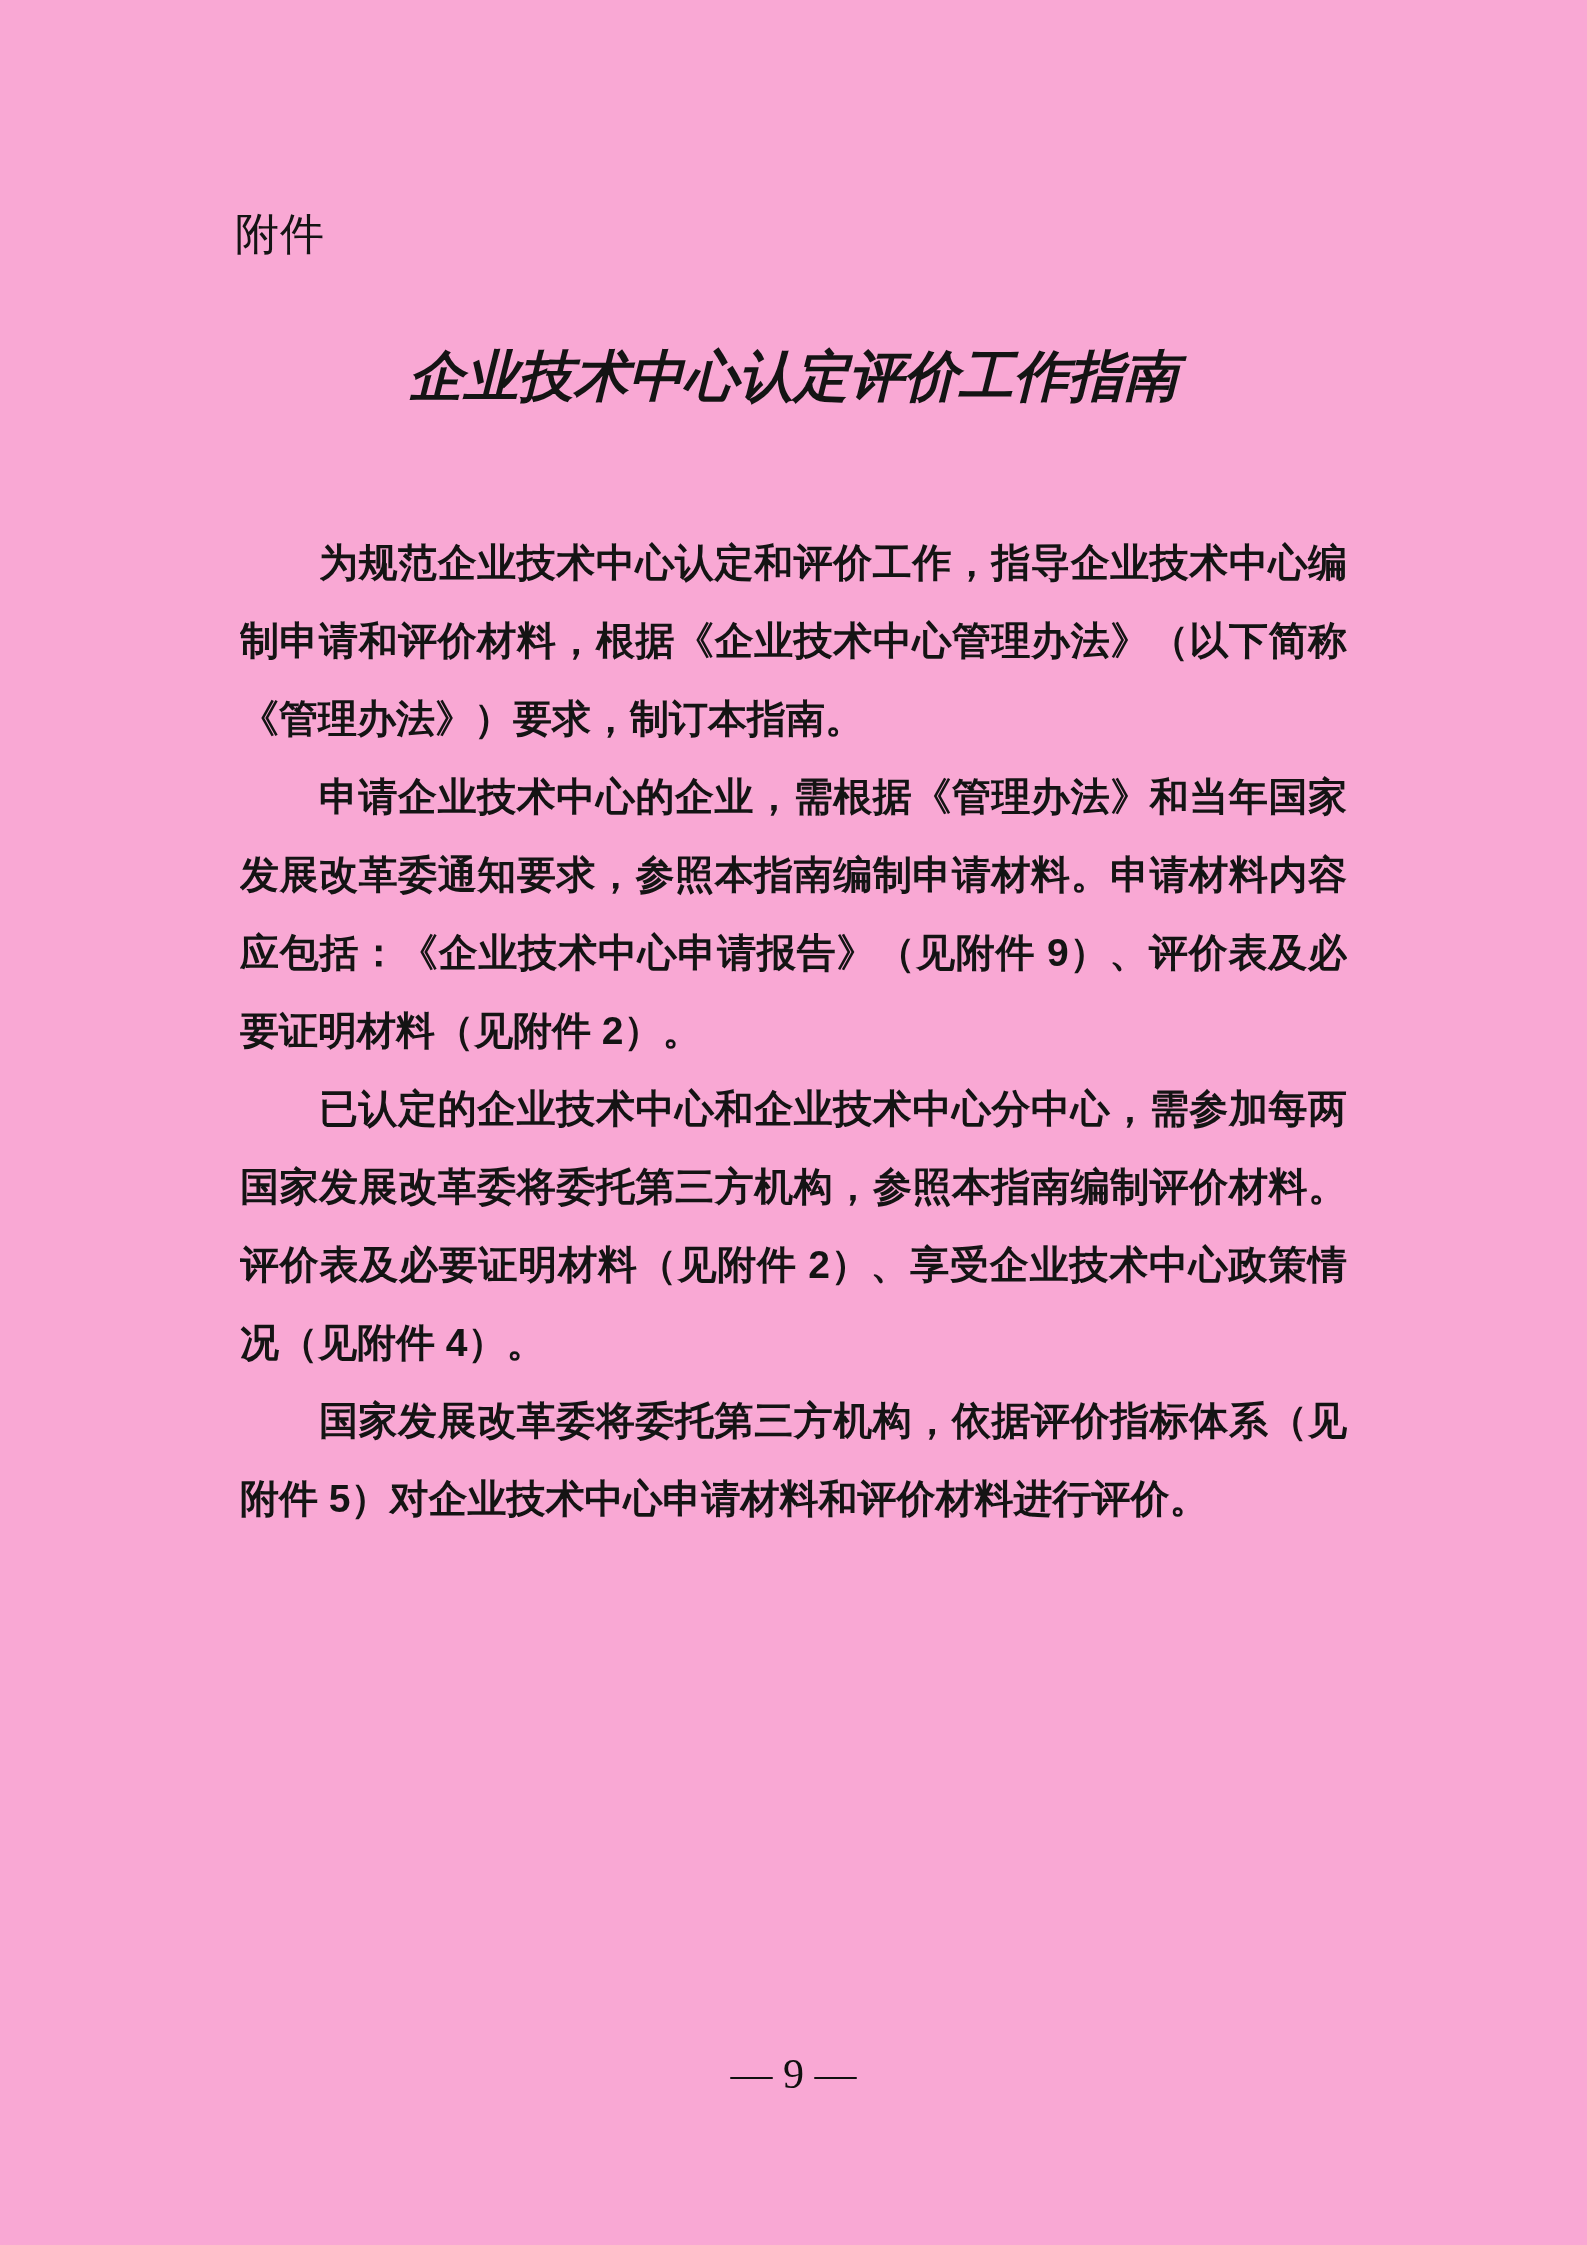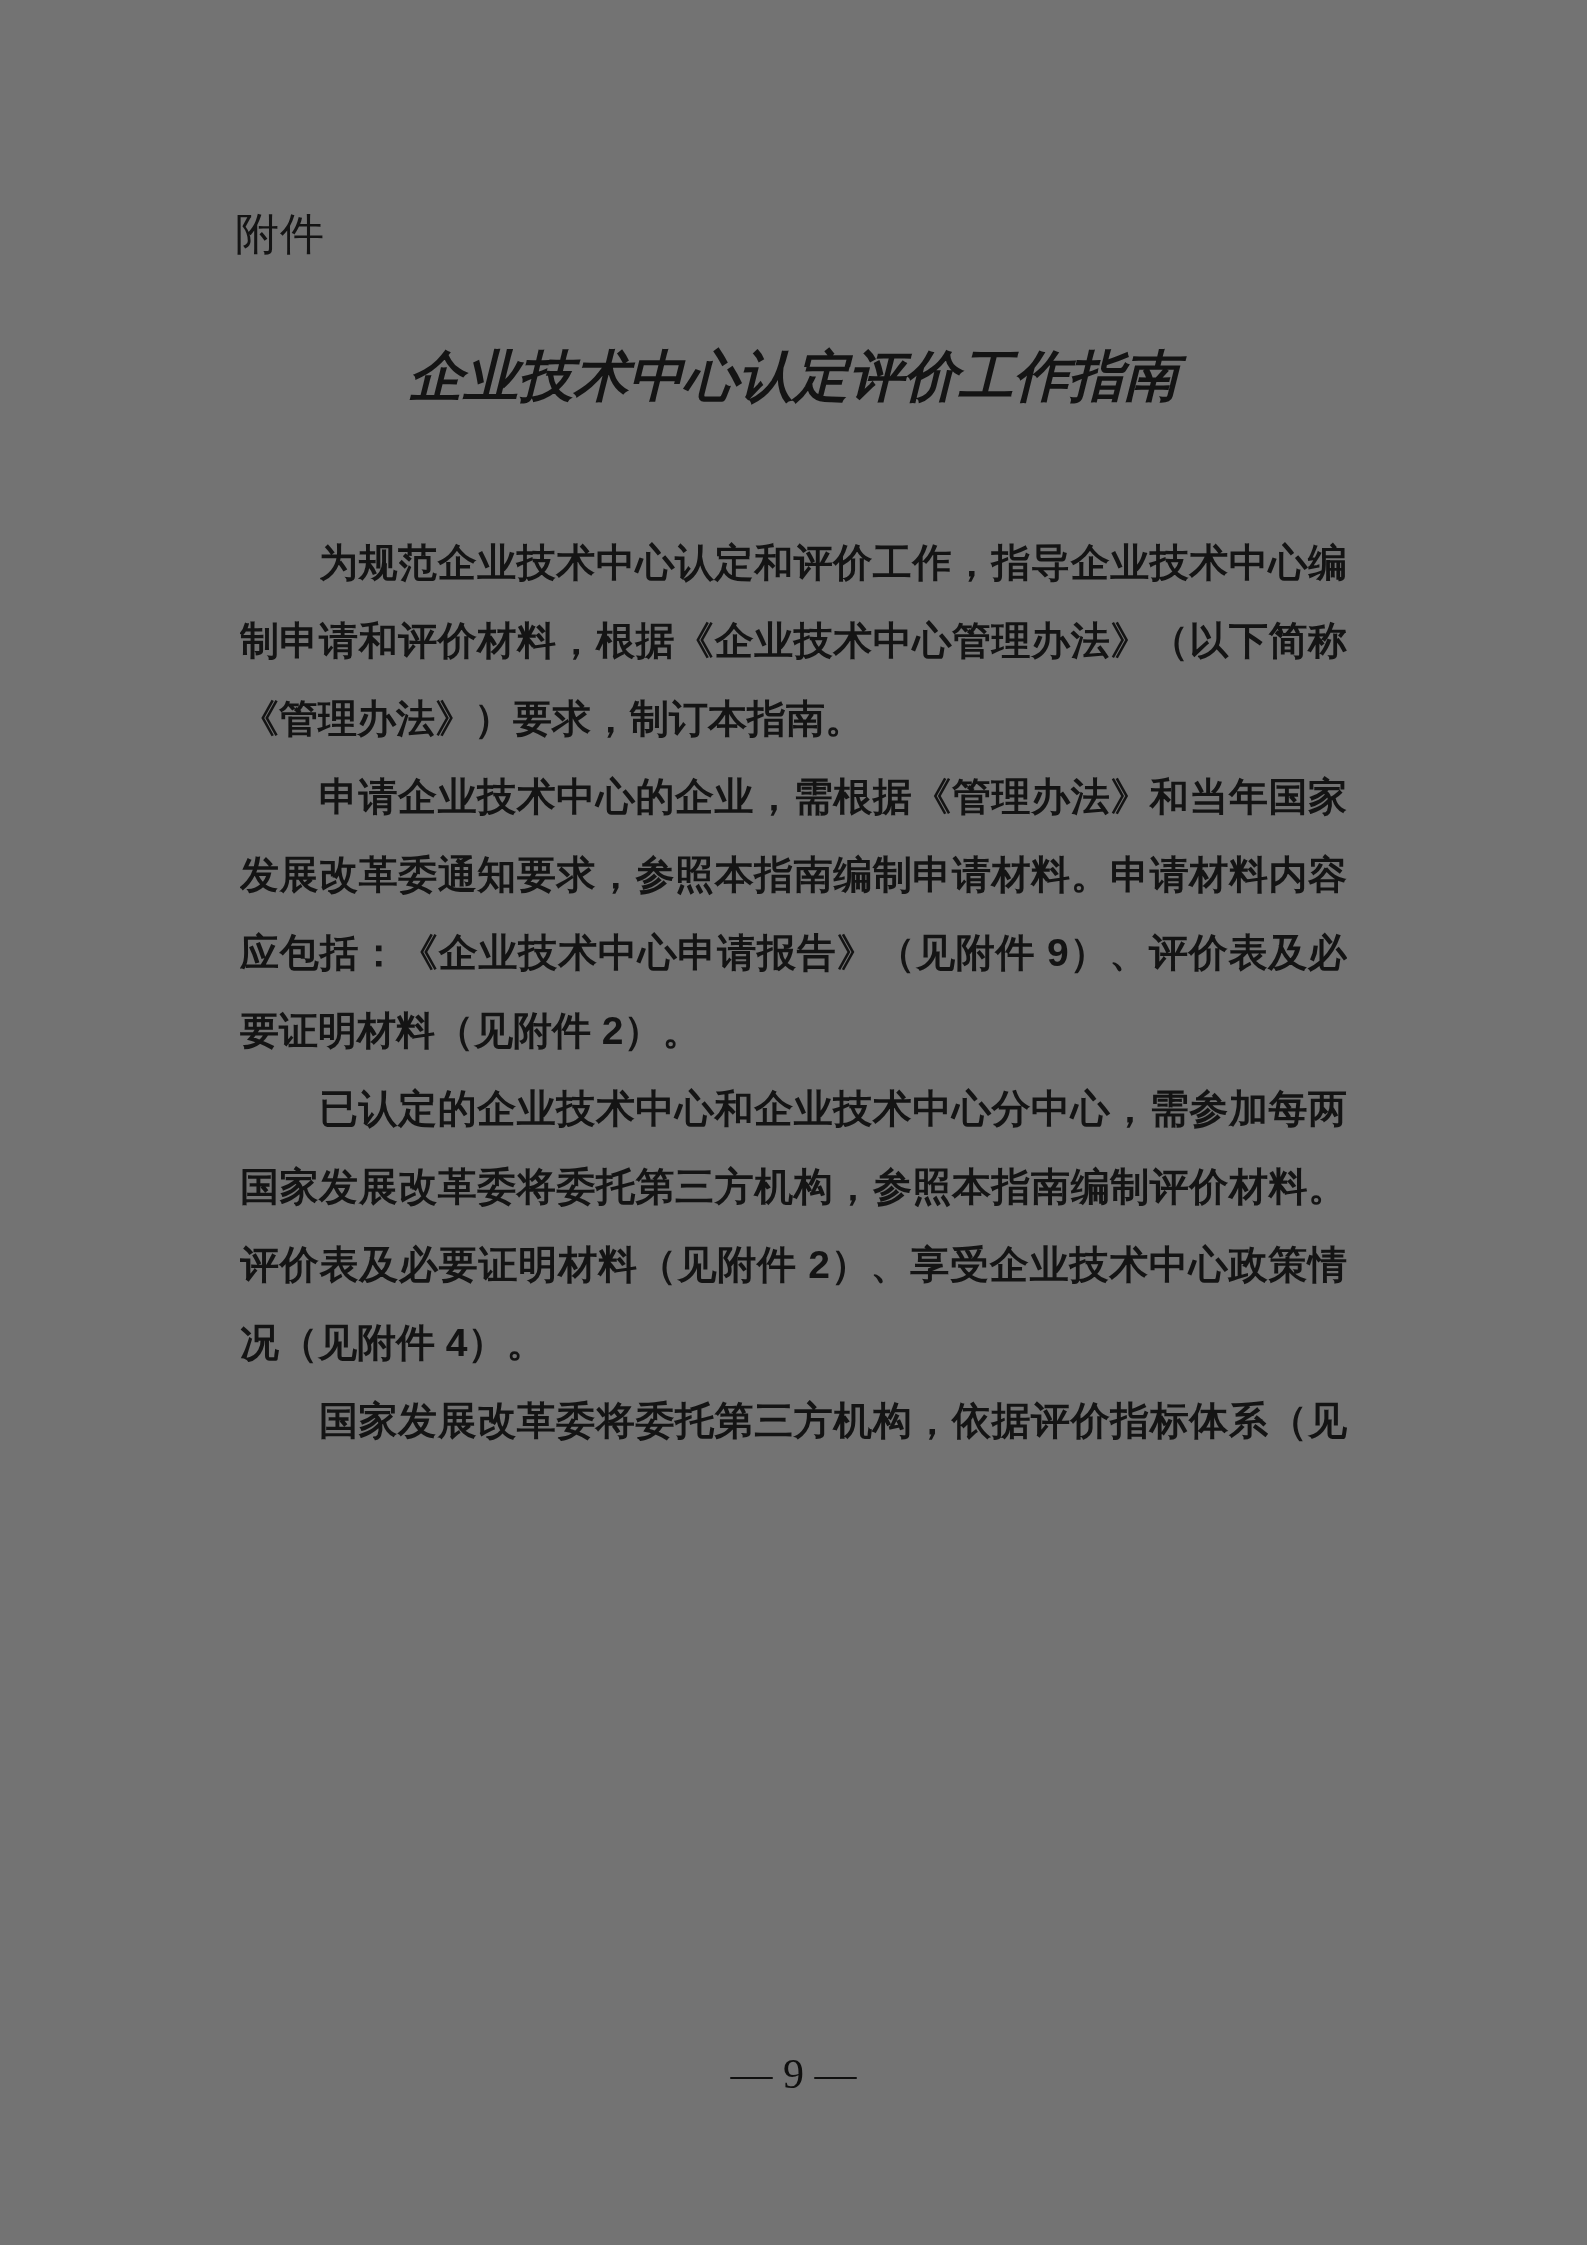--- a/index.html
+++ b/index.html
@@ -4,21 +4,21 @@
 <style>
   html, body {
     margin: 0;
     padding: 0;
     background: #ffffff;
   }
   .page {
     position: relative;
     width: 1587px;
     height: 2245px;
-    background: #737373;
+    background: #f9a8d4;
     color: #141414;
     font-family: "Liberation Sans", sans-serif;
     overflow: hidden;
   }
   .attachment {
     position: absolute;
     left: 235px;
     top: 206px;
     font-size: 44px;
     line-height: 56px;
@@ -85,17 +85,18 @@
       <div class="tline end">《管理办法》）要求，制订本指南。</div>
       <div class="tline indent">申请企业技术中心的企业，需根据《管理办法》和当年国家</div>
       <div class="tline">发展改革委通知要求，参照本指南编制申请材料。申请材料内容</div>
       <div class="tline">应包括：《企业技术中心申请报告》（见附件 9）、评价表及必</div>
       <div class="tline end">要证明材料（见附件 2）。</div>
       <div class="tline indent">已认定的企业技术中心和企业技术中心分中心，需参加每两</div>
       <div class="tline">国家发展改革委将委托第三方机构，参照本指南编制评价材料。评</div>
       <div class="tline">评价表及必要证明材料（见附件 2）、享受企业技术中心政策情</div>
       <div class="tline end">况（见附件 4）。</div>
       <div class="tline indent">国家发展改革委将委托第三方机构，依据评价指标体系（见</div>
+      <div class="tline end">附件 5）对企业技术中心申请材料和评价材料进行评价。</div>
     </div>
 
   <div class="page-number">— 9 —</div>
 
 </div>
 
 </body></html>

